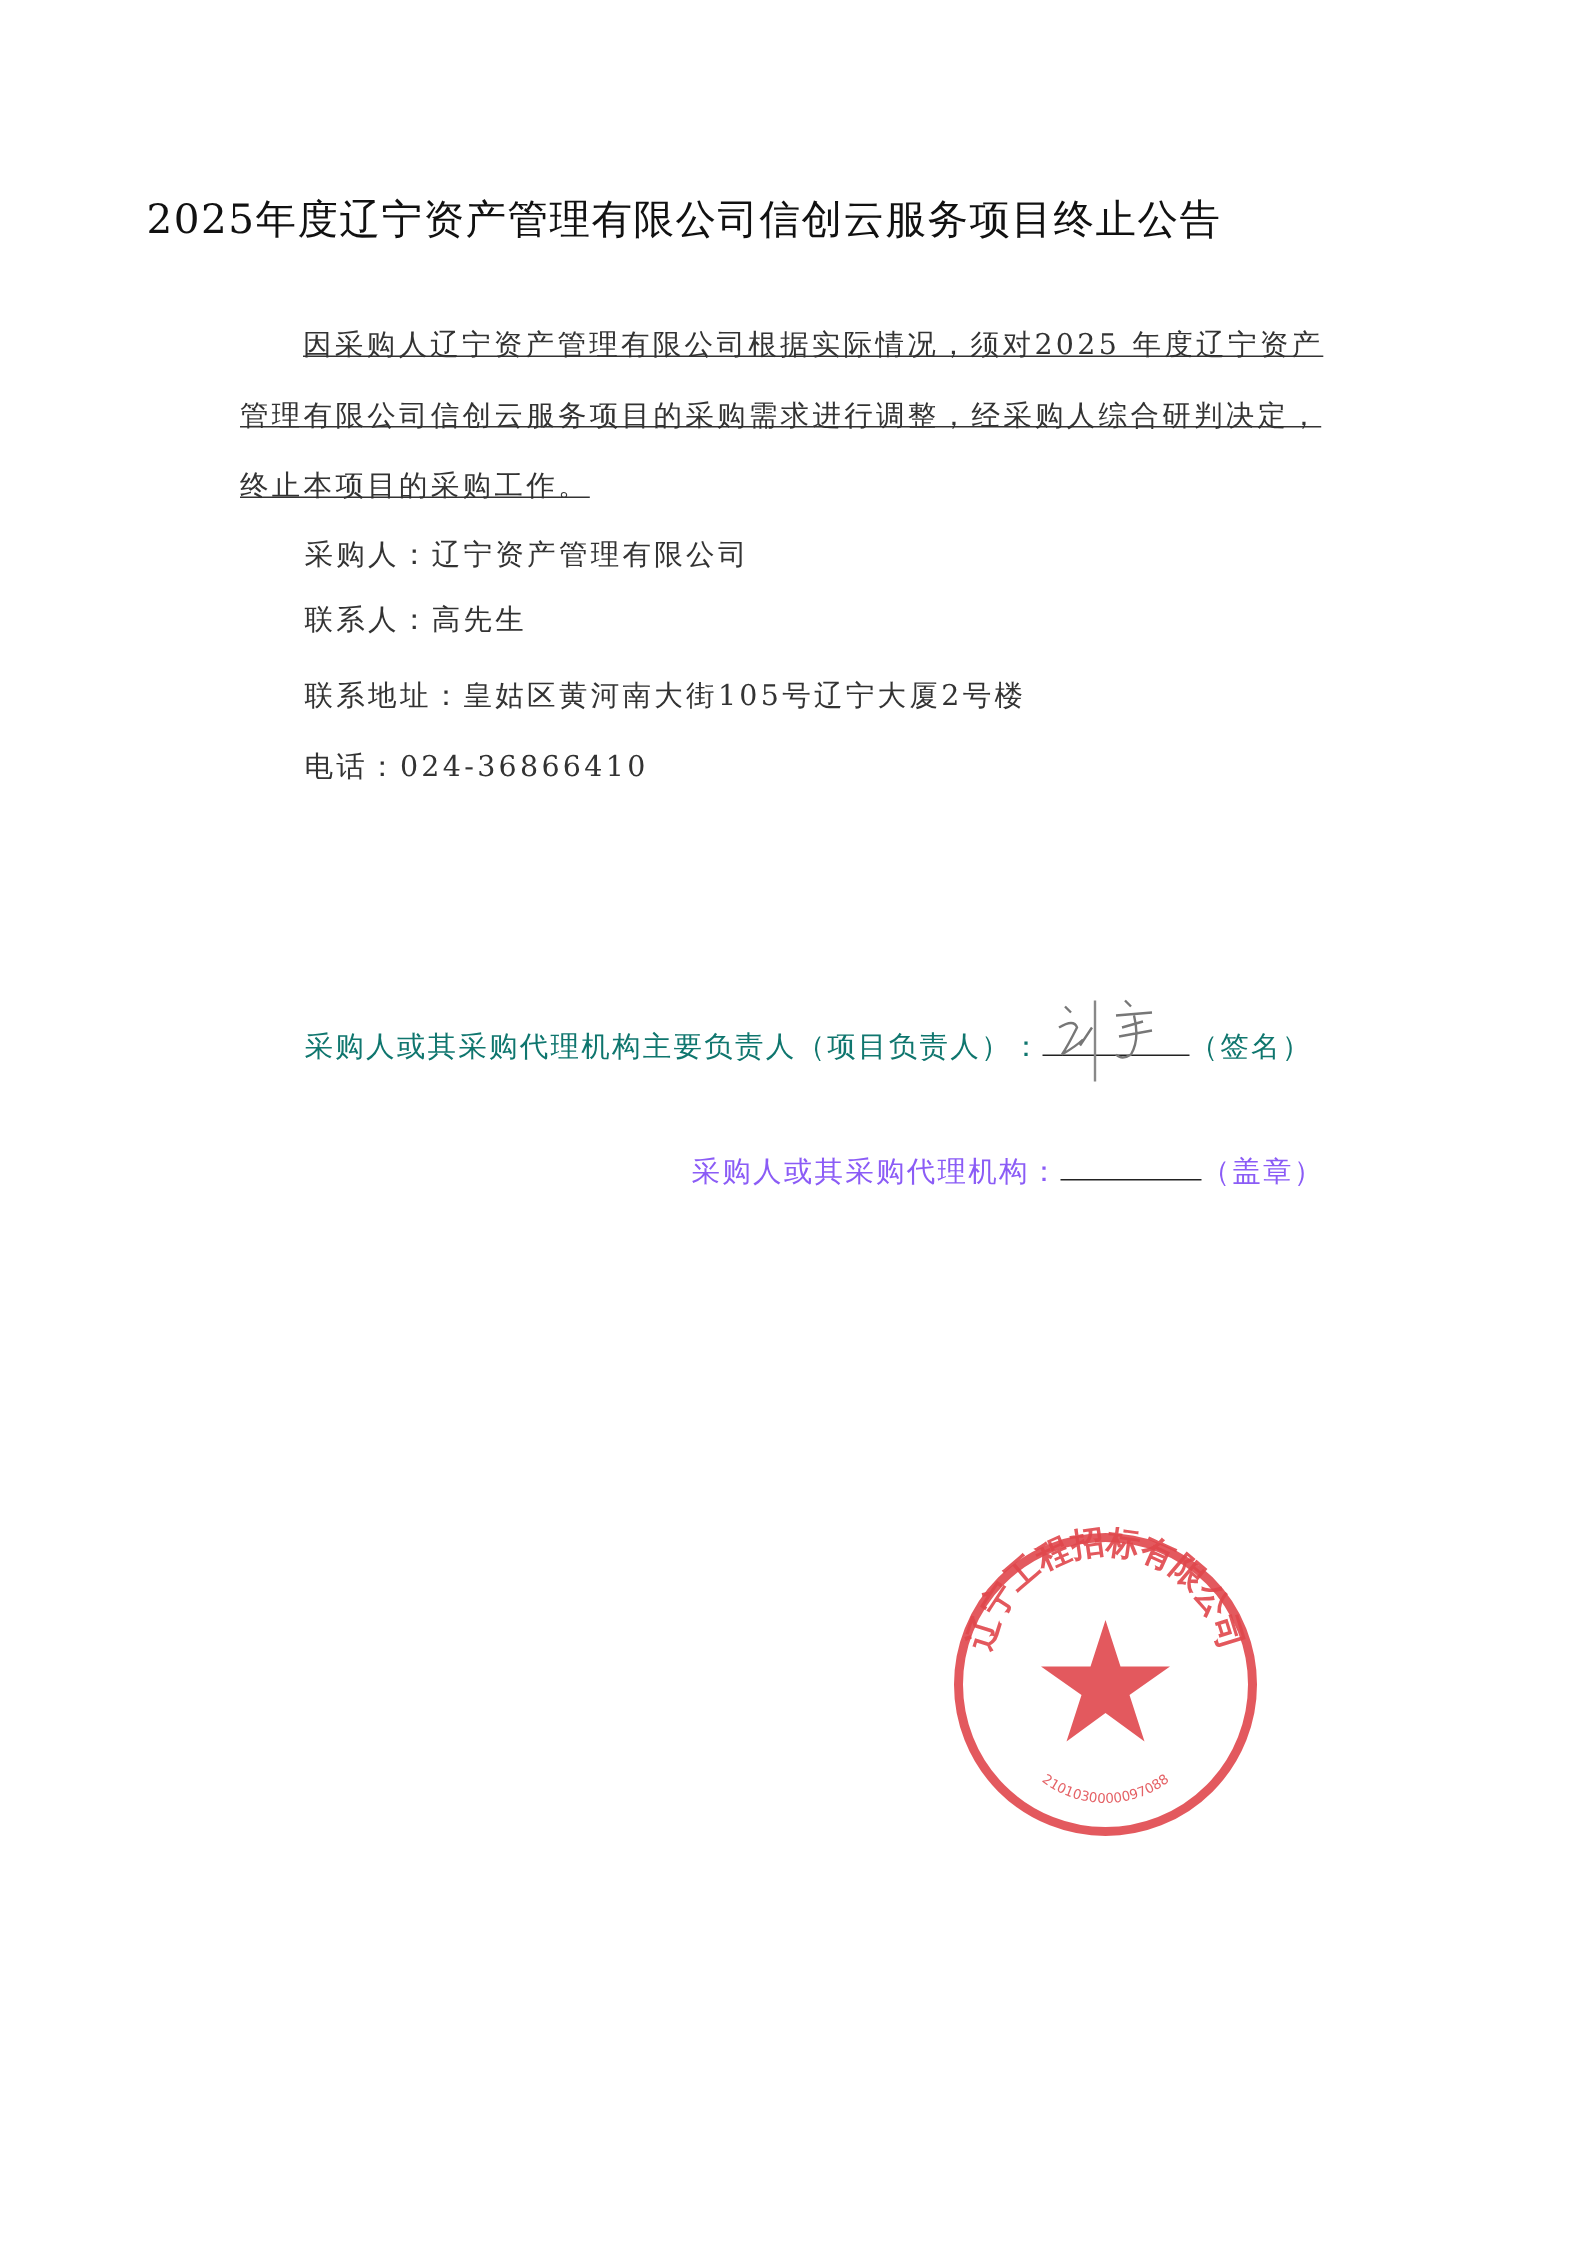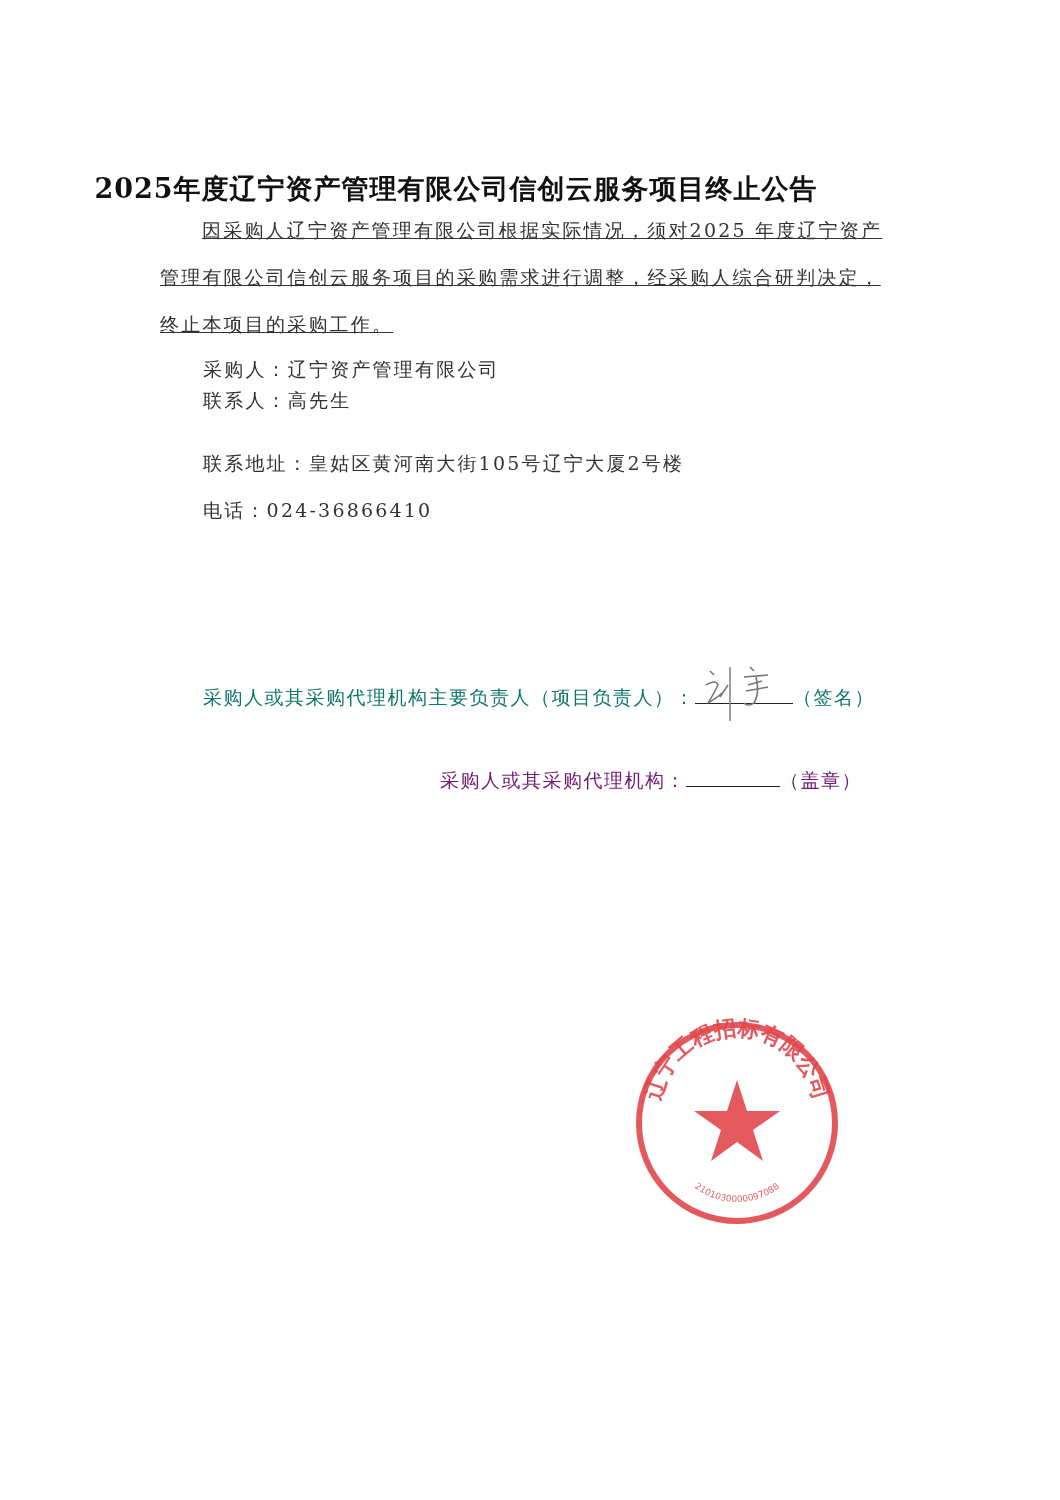--- a/index.html
+++ b/index.html
@@ -1,41 +1,41 @@
 <!DOCTYPE html>
 <html><head>
   <meta charset="utf-8">
   <style>
     html, body { margin: 0; padding: 0; background: #ffffff; }
     body { width: 1060px; height: 1500px; position: relative; overflow: hidden;
       font-family: "DejaVu Serif", "Liberation Serif", serif; color: #222; }
     .title { position: absolute; top: 128px; left: 0; width: 912px; text-align: center;
-      font-size: 27px; font-weight: bold; color: #111; letter-spacing: 1px; margin-top: 43px; }
+      font-size: 27px; font-weight: normal; color: #111; letter-spacing: 1px; }
     .para { position: absolute; left: 160px; width: 728px; font-size: 19px;
       line-height: 47px; text-indent: 42px; top: 207px; letter-spacing: 2.2px; color: #333; text-decoration: underline; }
     .field { position: absolute; left: 203px; font-size: 19px; letter-spacing: 2.2px; color: #333; text-align: center; }
     .sign-line { position: absolute; left: 203px; top: 685px; font-size: 19px; letter-spacing: 1.5px; color: #0f766e; white-space: nowrap; }
-    .stamp-line { position: absolute; left: 440px; top: 768px; font-size: 19px; letter-spacing: 1.5px; color: #701a75; white-space: nowrap; }
+    .stamp-line { position: absolute; left: 461px; top: 768px; font-size: 19px; letter-spacing: 1.5px; color: #8b5cf6; white-space: nowrap; }
     .blank { display: inline-block; border-bottom: 1.5px solid #222; vertical-align: baseline; height: 18px; }
     .sig-blank { width: 98px; position: relative; }
     .seal-blank { width: 94px; }
     .signature { position: absolute; left: 5px; top: -22px; }
     .seal { position: absolute; left: 632px; top: 1018px; width: 210px; height: 210px; }
   </style>
 </head>
 <body>
 
 <div class="title">2025年度辽宁资产管理有限公司信创云服务项目终止公告</div>
 
 <div class="para">因采购人辽宁资产管理有限公司根据实际情况，须对2025 年度辽宁资产管理有限公司信创云服务项目的采购需求进行调整，经采购人综合研判决定，终止本项目的采购工作。</div>
 
 <div class="field" style="top:357px;">
   <span>采购人：</span><span>辽宁资产管理有限公司</span>
 </div>
-<div class="field" style="top:388px;font-family:Liberation Serif, serif;">
+<div class="field" style="top:400px;font-family:Liberation Serif, serif;">
   <span>联系人：</span><span>高先生</span>
 </div>
 <div class="field" style="top:451px;">
   <span>联系地址：</span><span>皇姑区黄河南大街105号辽宁大厦2号楼</span>
 </div>
 <div class="field" style="top:498px;">
   <span>电话：</span><span>024-36866410</span>
 </div>
 
 <div class="sign-line">

